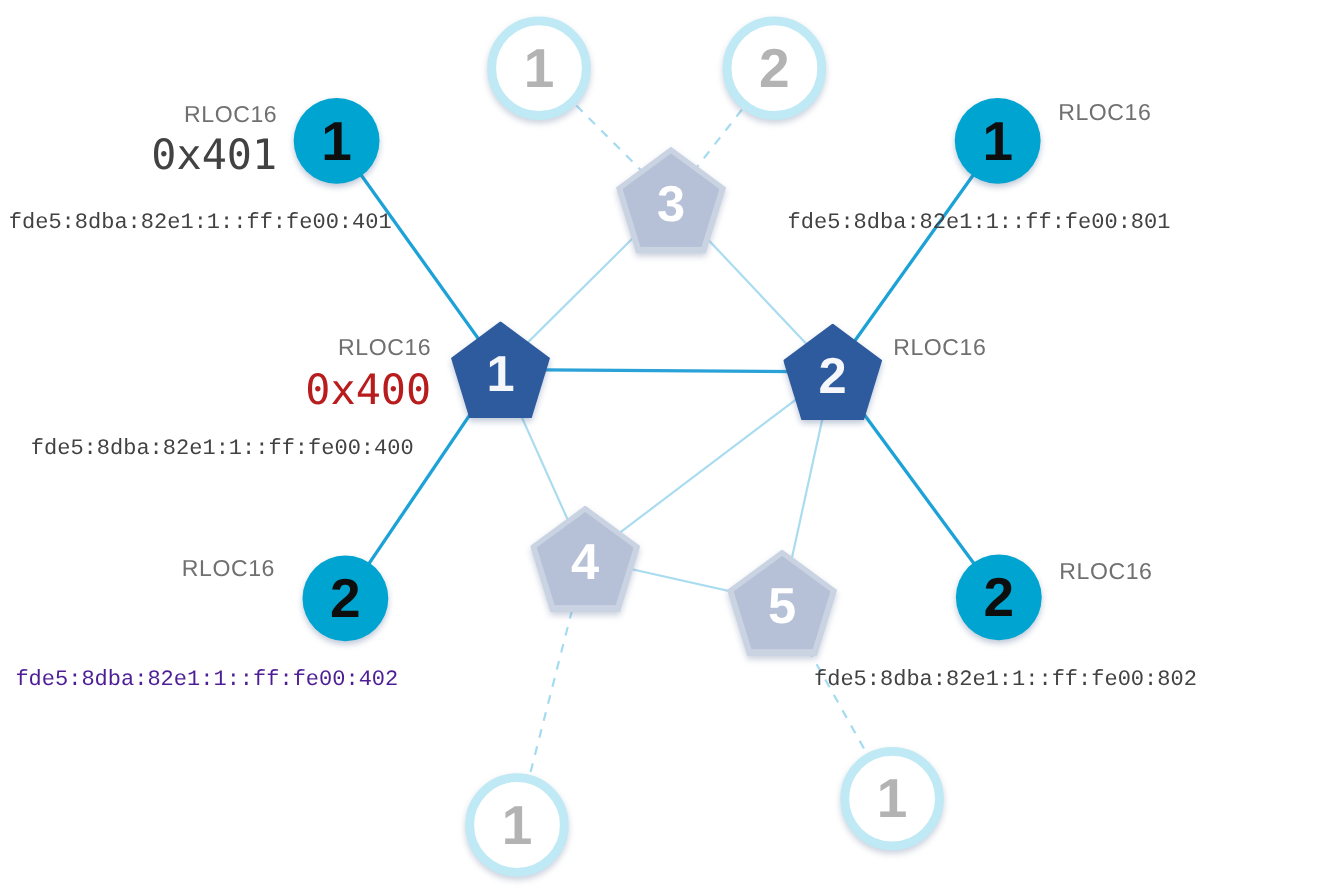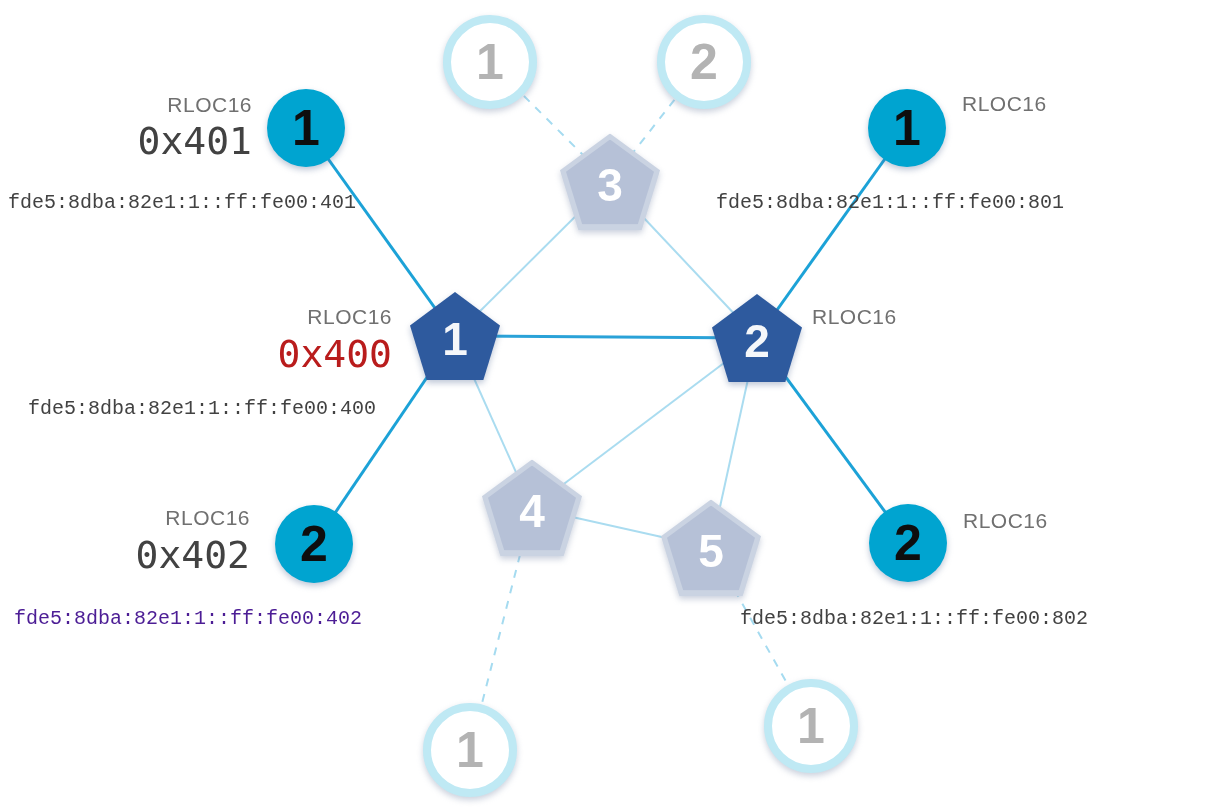--- a/index.html
+++ b/index.html
@@ -73,21 +73,20 @@
     </svg>
   <div class="label-layer">
       <div class="rloc" style="top: 316px; right: 824px; text-align: right; color: rgb(112, 112, 112);">RLOC16</div>
       <div class="hex" style="top: 354px; right: 824px; text-align: right; color: #b91c1c;">0x400</div>
       <div class="ipv6" style="left: 28px; top: 409px; color: rgb(66, 66, 66);">fde5:8dba:82e1:1::ff:fe00:400</div>
       <div class="rloc" style="top: 316px; left: 812px; color: rgb(112, 112, 112);">RLOC16</div>
       <div class="rloc" style="top: 104px; right: 964px; text-align: right; color: rgb(112, 112, 112);">RLOC16</div>
       <div class="hex" style="top: 141px; right: 964px; text-align: right; color: rgb(66, 66, 66);">0x401</div>
       <div class="ipv6" style="left: 8px; top: 203px; color: rgb(66, 66, 66);">fde5:8dba:82e1:1::ff:fe00:401</div>
       <div class="rloc" style="top: 517px; right: 966px; text-align: right; color: rgb(112, 112, 112);">RLOC16</div>
-      <div class="hex" style="top: 555px; right: 966px; text-align: right; color: rgb(66, 66, 66);">0x402</div>
       <div class="ipv6" style="left: 14px; top: 619px; color: #4c1d95;">fde5:8dba:82e1:1::ff:fe00:402</div>
       <div class="rloc" style="top: 103px; left: 962px; color: rgb(112, 112, 112);">RLOC16</div>
       <div class="ipv6" style="left: 716px; top: 203px; color: rgb(66, 66, 66);">fde5:8dba:82e1:1::ff:fe00:801</div>
       <div class="rloc" style="top: 520px; left: 963px; color: rgb(112, 112, 112);">RLOC16</div>
       <div class="ipv6" style="left: 716px; top: 619px; color: rgb(66, 66, 66); margin-left: 24px;">fde5:8dba:82e1:1::ff:fe00:802</div>
     </div>
   <div class="node-layer">
       <div class="node shadow-active" style="left: 455px; top: 336px;">
         <div class="pent pent-active" style="background: rgb(46, 90, 158);">
           <span class="num num-pent" style="color: rgb(245, 247, 250);">1</span>

